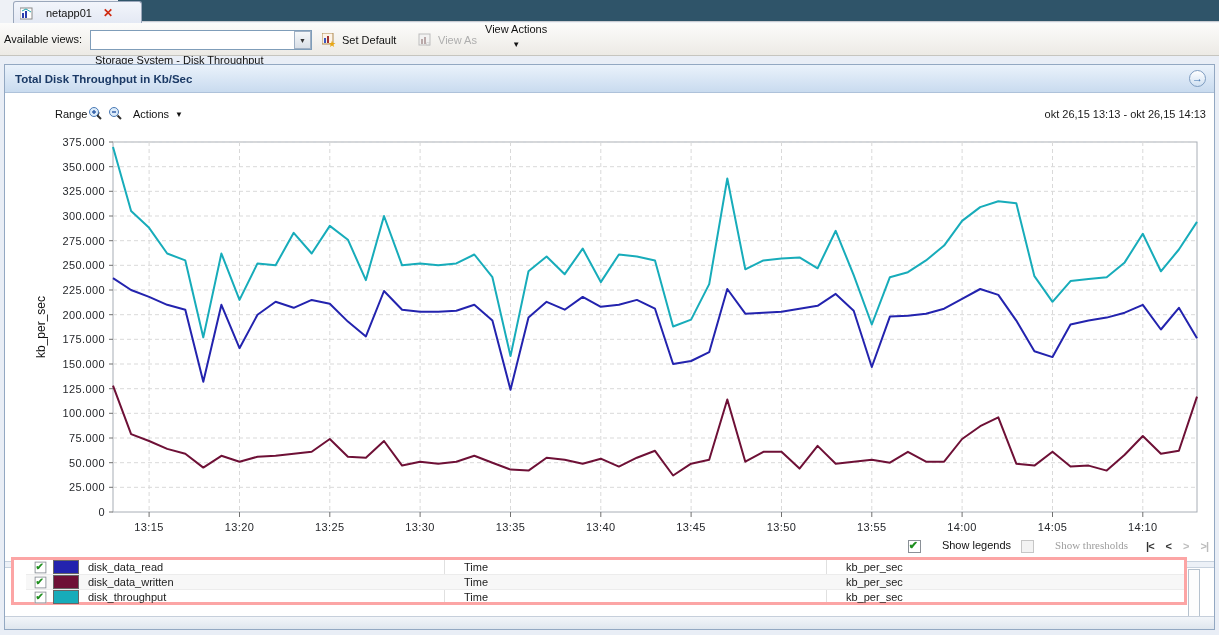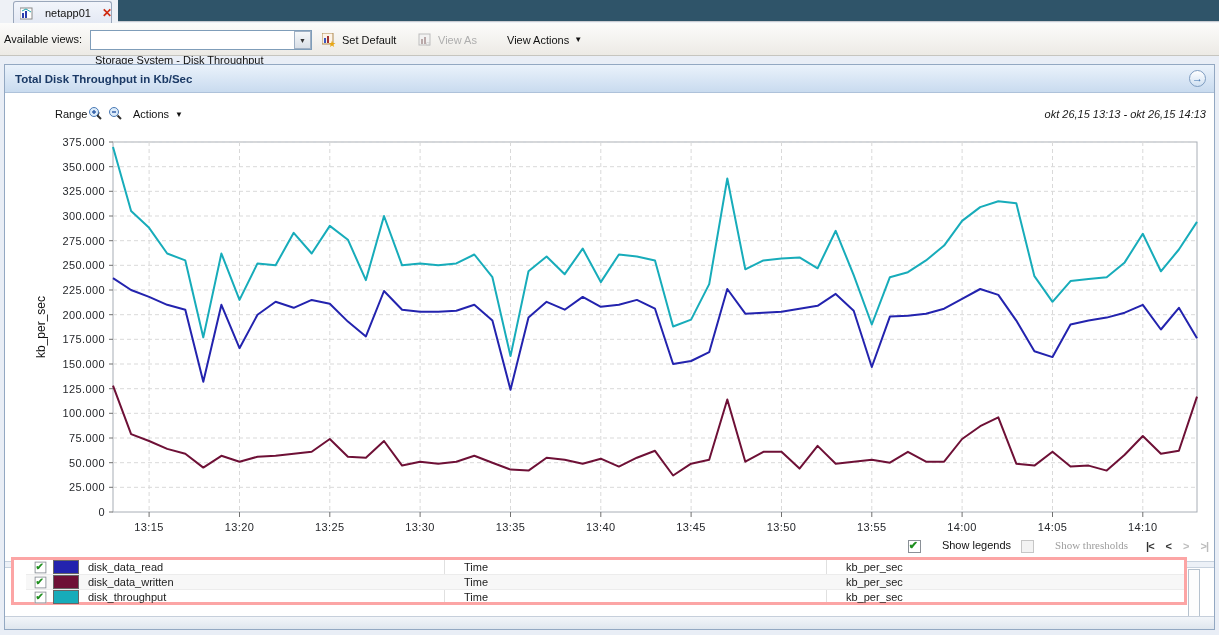--- a/index.html
+++ b/index.html
@@ -2,21 +2,21 @@
 <html><head>
 <meta charset="utf-8">
 <style>
   * { margin:0; padding:0; box-sizing:border-box; }
   body { font-family:"Liberation Sans", sans-serif; background:#fff; }
   #screen { position:relative; width:1219px; height:635px; background:#e9eef6; overflow:hidden; }
 
   
   .tabbar { position:absolute; left:0; top:0; width:100%; height:23px; background:#eef1f6; }
   .tabbar-dark { position:absolute; left:118px; top:0; right:0; height:22px; background:#2f5469; border-bottom:1px solid #c9ccd2; }
-  .tab { position:absolute; left:13px; top:1px; height:22px; width:99px; background:linear-gradient(#f2f5fb,#e4e9f4);
+  .tab { position:absolute; left:13px; top:1px; height:22px; width:129px; background:linear-gradient(#f2f5fb,#e4e9f4);
          border:1px solid #9aa7bb; border-bottom:none; border-radius:3px 3px 0 0; display:flex; align-items:center; padding:0 6px; gap:11px; }
   .tab-label { font-size:11px; color:#111; }
   .tab-close { color:#cf2a10; font-weight:bold; font-size:12px; line-height:12px; cursor:default; }
 
   
   .toolbar { position:absolute; left:0; top:23px; width:100%; height:33px; background:linear-gradient(#fcfcfb,#eceae5); border-bottom:1px solid #c6c5bf; }
   .tb-label { position:absolute; left:4px; top:0; height:33px; line-height:33px; font-size:11px; color:#111; }
   .combo { position:absolute; left:90px; top:7px; width:222px; height:20px; background:#fff; border:1px solid #7f9db9; display:flex; align-items:center; }
   .combo-text { flex:1; font-size:11px; color:#111; padding-left:4px; white-space:nowrap; overflow:hidden;margin-top:40px; }
   .combo-btn { width:17px; height:18px; margin:0 0 0 auto; background:linear-gradient(#f5f7f9,#d9dfe7); border:1px solid #9fb0c4; display:flex; align-items:center; justify-content:center; font-size:7px; color:#333; }
@@ -28,21 +28,21 @@
   
   .panel { position:absolute; left:4px; top:64px; width:1211px; height:566px; background:#fff; border:1px solid #93a8c2; }
   .panel-header { position:absolute; left:0; top:0; right:0; height:28px; background:linear-gradient(#eaf2fb,#c9dbef); border-bottom:1px solid #aec2da; }
   .panel-title { position:absolute; left:10px; top:0; height:28px; line-height:28px; font-size:11.5px; font-weight:bold; color:#1b3a66; }
   .panel-arrow { position:absolute; right:8px; top:5px; width:17px; height:17px; border:1px solid #7e9cc0; border-radius:50%;
                  background:linear-gradient(#ffffff,#cfe0f2); color:#3a70ad; font-size:11px; font-weight:bold; line-height:15px; text-align:center; }
 
   
   .chart-toolbar { position:absolute; left:0; top:36px; right:0; height:26px; background:#fff; }
   .ct-item { position:absolute; top:0; height:26px; display:flex; align-items:center; gap:6px; font-size:11px; color:#111; }
-  .time-range { position:absolute; right:8px; top:0; height:26px; line-height:26px; font-size:11px; color:#1a1a1a;font-style:italic; }
+  .time-range { position:absolute; right:8px; top:0; height:26px; line-height:26px; font-size:11px; color:#1a1a1a; }
   .mag { width:16px; height:16px; }
 
   
   #chart-svg { position:absolute; left:0; top:64px; }
   .tick { font:11px "Liberation Sans", sans-serif; fill:#26282c; letter-spacing:0.4px; }
   .ylab { font:12px "Liberation Sans", sans-serif; fill:#111; }
 
   
   .legend-controls { position:absolute; top:470px; right:6px; height:22px; display:flex; align-items:center; gap:10px; font-size:11px; }
   .checkbox { width:13px; height:13px; border:1px solid #8a9097; background:#fff; display:inline-block; position:relative; vertical-align:middle; }
@@ -118,21 +118,21 @@
       <span class="mini-ico">
         <svg width="15" height="14" viewBox="0 0 15 14">
             <rect x="1" y="1" width="11" height="11" fill="#f2f2f2" stroke="#bdbdbd"></rect>
             <rect x="3" y="6" width="2" height="5" fill="#b9a8a8"></rect>
             <rect x="6" y="4" width="2" height="7" fill="#b9a8a8"></rect>
             <text x="8" y="13" font-size="7" fill="#c9c9c9">α</text>
           </svg>
       </span>
       <span>View As</span>
     </div>
-    <div class="tb-btn" style="left:507px;">
+    <div class="tb-btn" style="left:485px;flex-direction:column;">
       <span>View Actions</span>
       <span class="caret">▼</span>
     </div>
   </div>
 
   <div class="panel">
     <div class="panel-header">
       <span class="panel-title">Total Disk Throughput in Kb/Sec</span>
       <span class="panel-arrow">→</span>
     </div>

